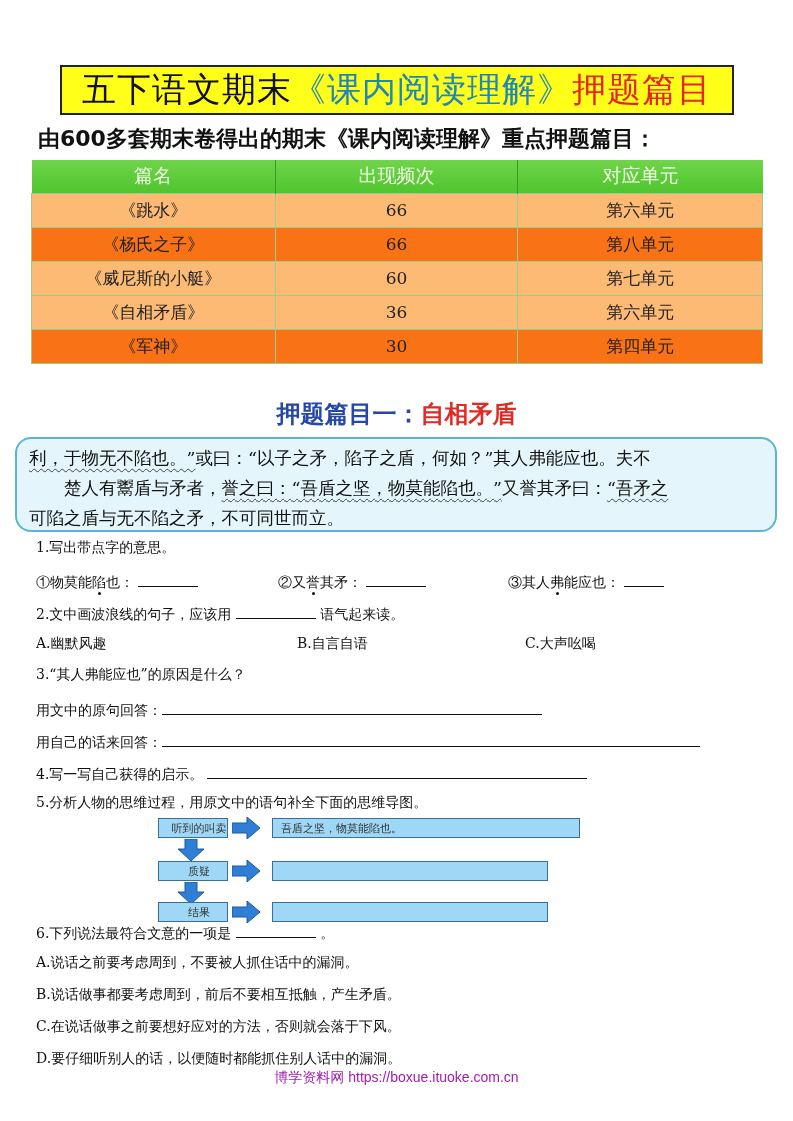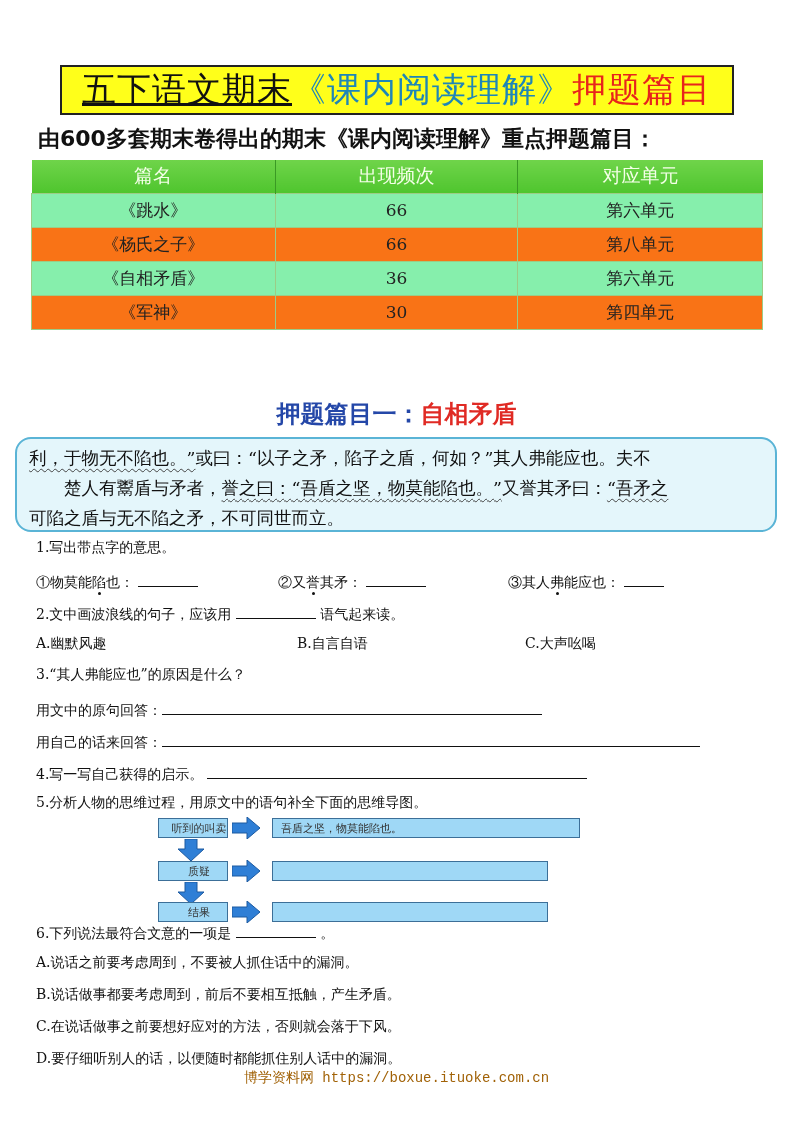--- a/index.html
+++ b/index.html
@@ -6,21 +6,21 @@
   html, body { width: 793px; height: 1121px; background: #ffffff; overflow: hidden; }
   body { position: relative; font-family: "DejaVu Serif", "Liberation Serif", serif; color: #111; }
 
   .title-box {
     position: absolute; left: 60px; top: 65px; width: 674px; height: 50px;
     background: #ffff1a; border: 2px solid #222;
     display: flex; align-items: center; justify-content: center;
     font-family: "DejaVu Sans", "Liberation Sans", sans-serif;
     font-size: 34px; font-weight: bold; letter-spacing: 1px; white-space: nowrap;
   }
-  .title-box .t1 { color: #111; font-weight: normal; text-decoration: underline; }
+  .title-box .t1 { color: #111; font-weight: normal; }
   .title-box .t2 { color: #1e86b8; font-weight: normal; }
   .title-box .t3 { color: #e8241c; font-weight: normal; }
 
   .subtitle {
     position: absolute; left: 38px; top: 124px; width: 730px;
     font-family: "DejaVu Sans", "Liberation Sans", sans-serif;
     font-size: 22px; font-weight: bold; white-space: nowrap; color: #111;
   }
 
   table.ranking {
@@ -29,21 +29,21 @@
   }
   table.ranking th {
     background: linear-gradient(#6fd44a, #4fc52e);
     color: #f4ffe8; font-weight: normal; height: 33px;
     font-family: "DejaVu Sans", "Liberation Sans", sans-serif; font-size: 19px;
     border-right: 1px solid #3a9a24;
   }
   table.ranking td {
     height: 34px; text-align: center; border: 1px solid #9ccc86; color: #222;
   }
-  table.ranking tr.odd td { background: #86efac; }
+  table.ranking tr.odd td { background: #fdba74; }
   table.ranking tr.even td { background: #f97316; }
   table.ranking col.c1 { width: 244px; }
   table.ranking col.c2 { width: 243px; }
   table.ranking col.c3 { width: 245px; }
 
   .section-title {
     position: absolute; left: 0; top: 398px; width: 793px; text-align: center;
     font-family: "DejaVu Sans", "Liberation Sans", sans-serif;
     font-size: 24px; font-weight: bold;
   }
@@ -65,22 +65,22 @@
   .mm-box {
     position: absolute; background: #9fd8f6; border: 1px solid #3c6f98;
     font-size: 11px; color: #333; display: flex; align-items: center; padding-left: 8px;
   }
   .mm-box.left { justify-content: center; padding-left: 12px; }
   .arrow-right { position: absolute; width: 28px; height: 22px; }
   .arrow-down { position: absolute; width: 26px; height: 22px; }
 
   .footer {
     position: absolute; left: 0; top: 1069px; width: 793px; text-align: center;
-    font-family: Liberation Mono, monospace;
-    font-size: 14px; color: #a16207;
+    font-family: Liberation Sans, sans-serif;
+    font-size: 14px; color: #a21caf;
   }
 </style>
 </head>
 <body>
 
 <div class="title-box">
   <span class="t1">五下语文期末</span>
     <span class="t2">《课内阅读理解》</span>
     <span class="t3">押题篇目</span>
 </div>
@@ -105,20 +105,25 @@
       <td>《跳水》</td>
       <td>66</td>
       <td>第六单元</td>
     </tr>
     <tr class="even">
       <td>《杨氏之子》</td>
       <td>66</td>
       <td>第八单元</td>
     </tr>
     <tr class="odd">
+      <td>《威尼斯的小艇》</td>
+      <td>60</td>
+      <td>第七单元</td>
+    </tr>
+    <tr class="odd">
       <td>《自相矛盾》</td>
       <td>36</td>
       <td>第六单元</td>
     </tr>
     <tr class="even">
       <td>《军神》</td>
       <td>30</td>
       <td>第四单元</td>
     </tr>
   </tbody>

